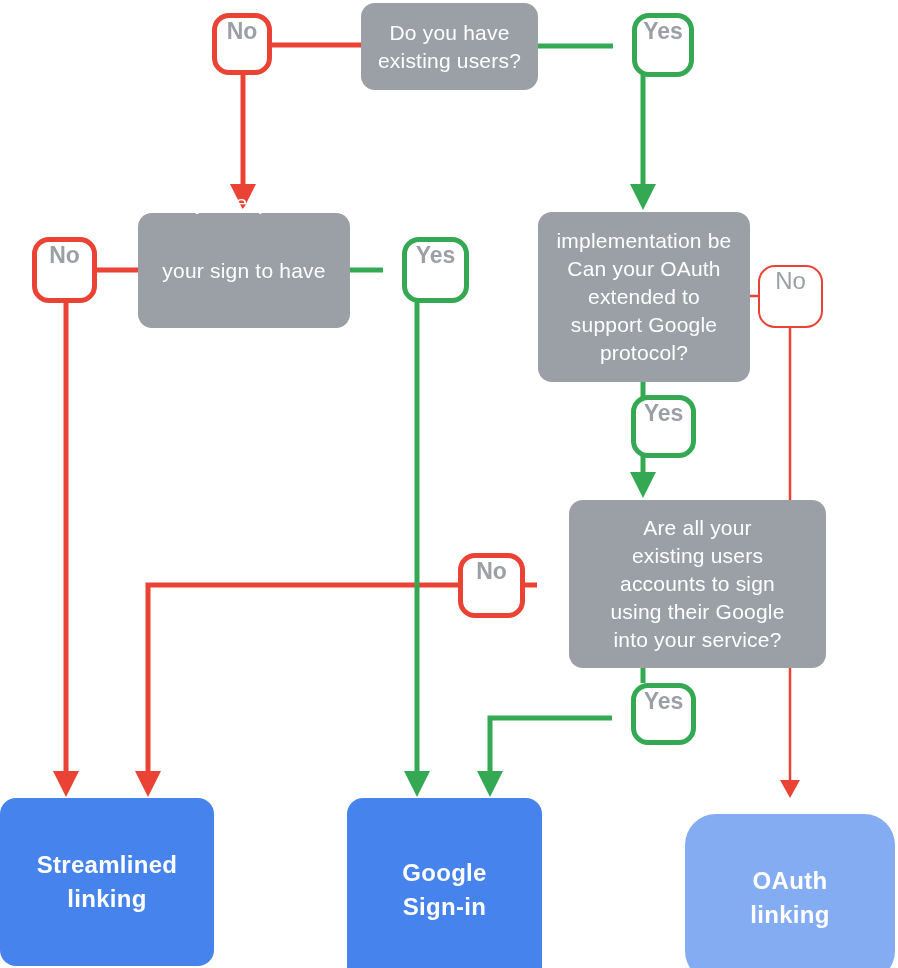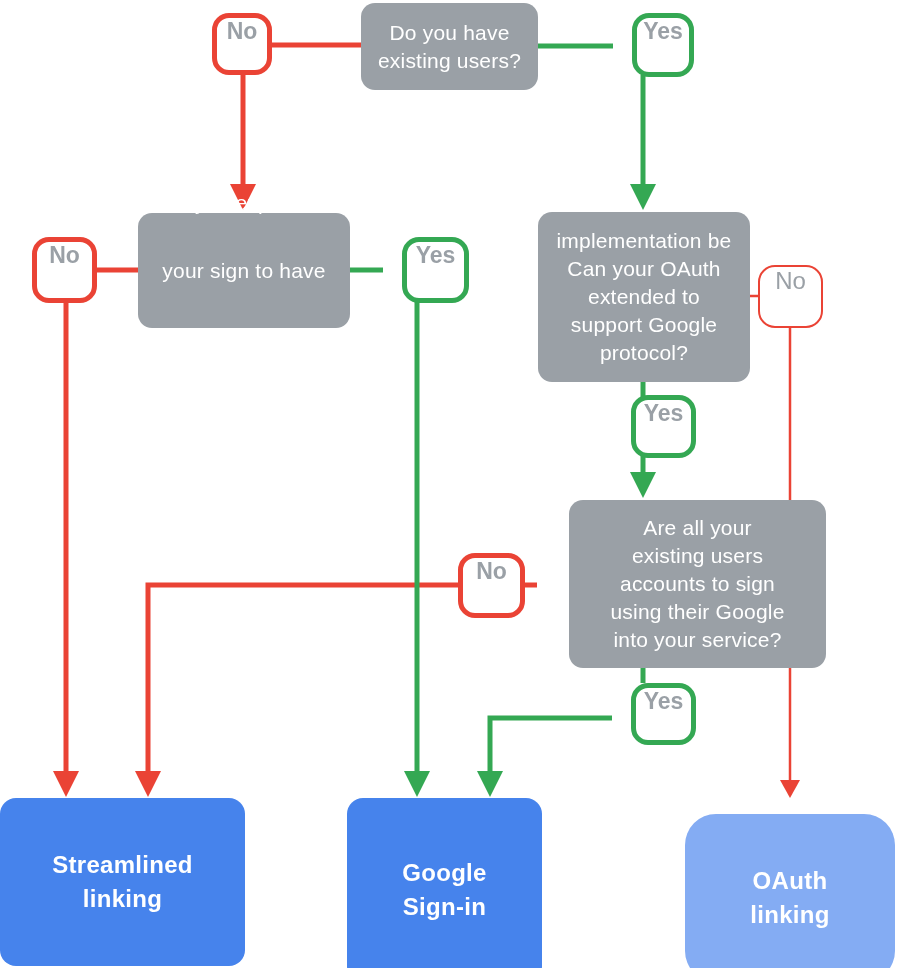--- a/index.html
+++ b/index.html
@@ -113,21 +113,21 @@
   <div class="badge green" style="left:612px; top:395px; width:65px; height:63px;">
     <span>Yes</span>
   </div>
   <div class="badge" style="left:458px; top:553px; width:67px; height:65px;">
     <span>No</span>
   </div>
   <div class="badge green" style="left:612px; top:683px; width:65px; height:62px;">
     <span>Yes</span>
   </div>
 
-  <div class="outcome dark" style="left:0px; top:798px; width:245px; height:168px;">
+  <div class="outcome dark" style="left:0px; top:798px; width:214px; height:168px;">
     <span>Streamlined</span>
     <span>linking</span>
   </div>
   <div class="outcome dark" style="left:347px; top:798px; width:195px; height:184px;">
     <span>Google</span>
     <span>Sign-in</span>
   </div>
   <div class="outcome light" style="left:685px; top:814px; width:210px; height:168px;border-radius:31px;">
     <span>OAuth</span>
     <span>linking</span>

